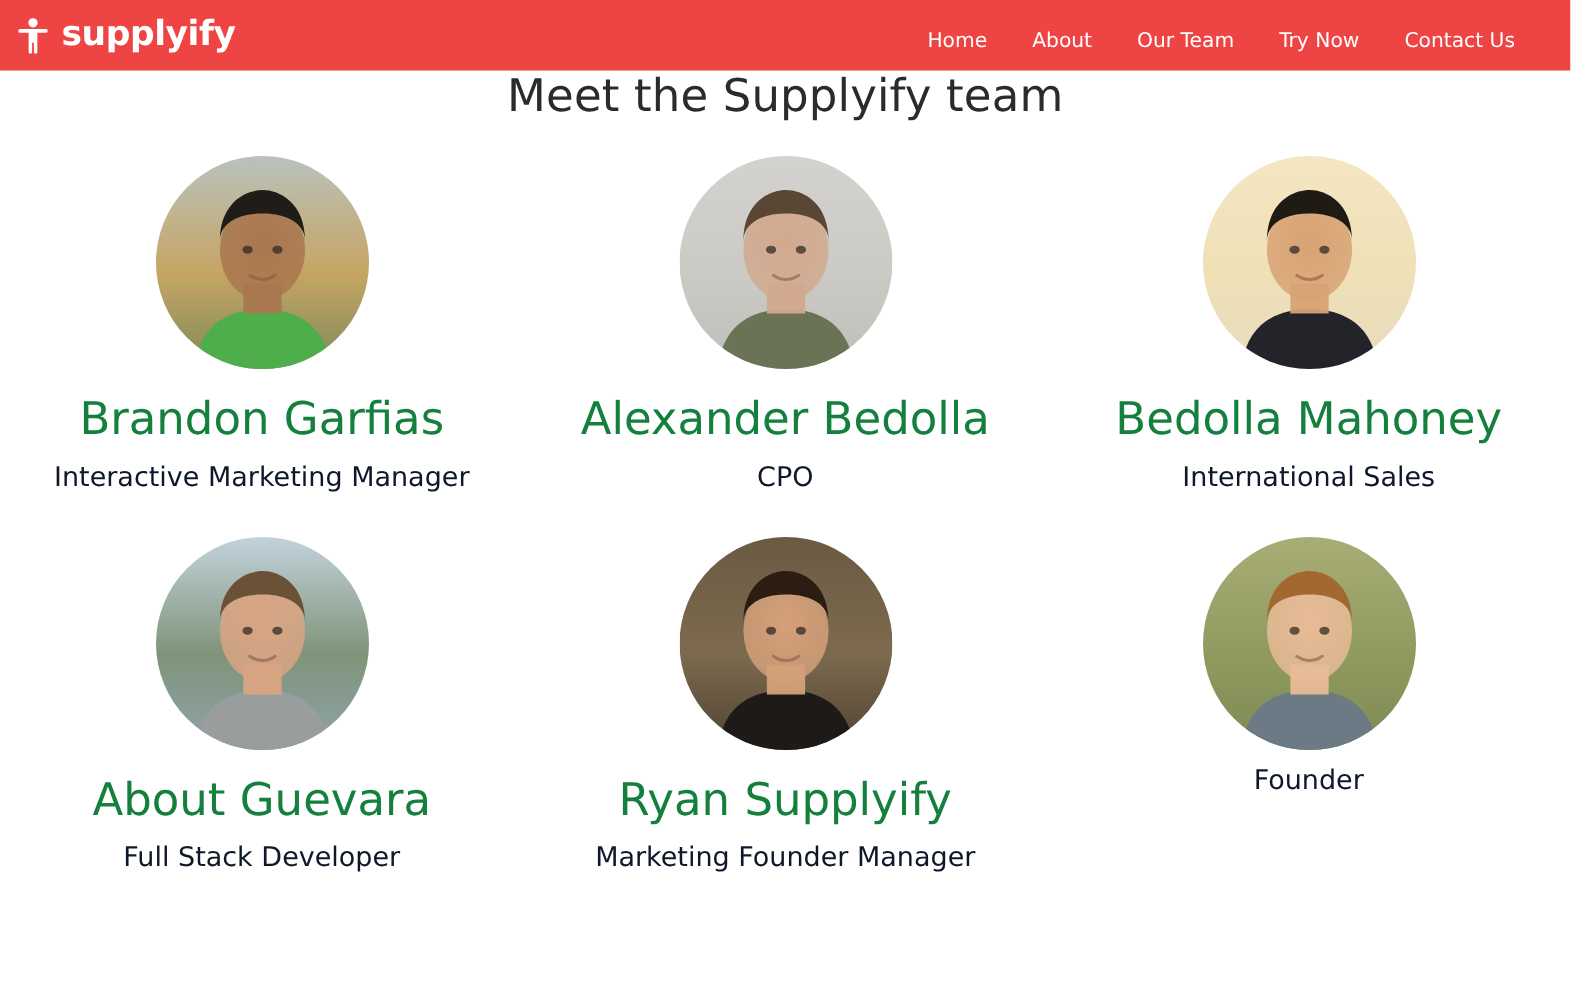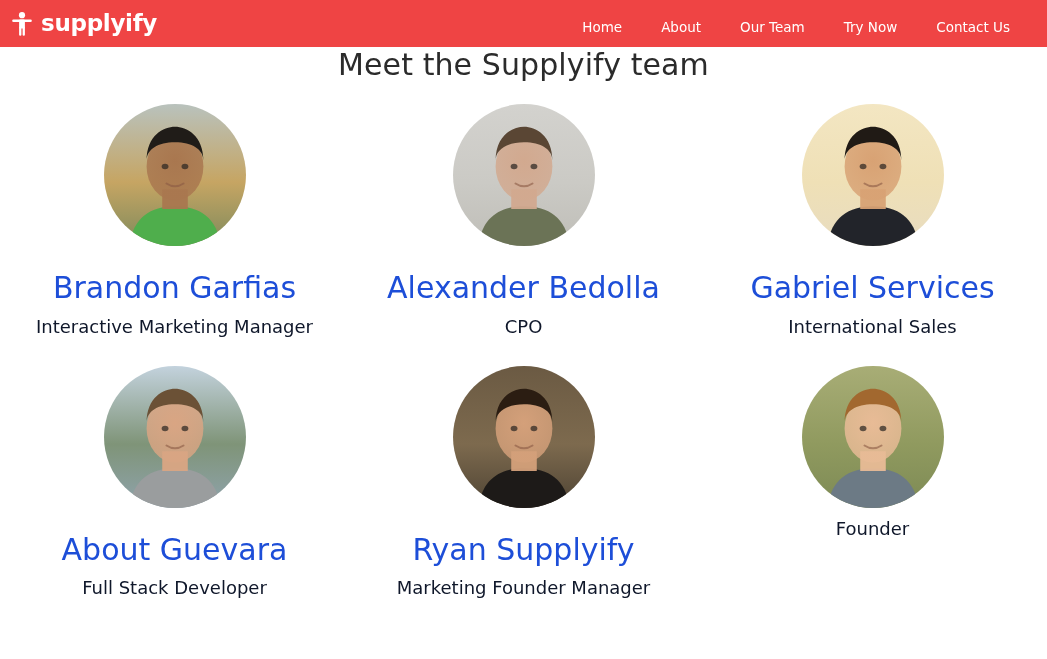--- a/index.html
+++ b/index.html
@@ -40,21 +40,21 @@
     color: #ffffff;
     font-size: 23px;
     font-weight: bold;
     letter-spacing: -0.3px;
     line-height: 1;
   }
 
   .nav-links {
     display: flex;
     align-items: flex-start;
-    gap: 9px;
+    gap: 0px;
     margin-right: 8px;
     margin-top: 9px;
   }
 
   .nav-link {
     color: #ffffff;
     font-size: 13.5px;
     text-decoration: none;
     padding: 6px 15px;
     line-height: 1;
@@ -91,22 +91,22 @@
     overflow: hidden;
     flex: none;
     position: relative;
   }
 
   .avatar svg { display: block; width: 100%; height: 100%; }
 
   .member-name {
     font-size: 30px;
     font-weight: normal;
-    color: #1d4ed8;
-    margin-top: 25px;
+    color: #15803d;
+    margin-top: 17px;
     line-height: 1.15;
     white-space: nowrap;
   }
 
   .member-role {
     font-size: 18px;
     color: #0f172a;
     margin-top: 12px;
     line-height: 1;
     white-space: nowrap;
@@ -217,21 +217,21 @@
           <rect width="100" height="100" fill="url(#av2bg)"></rect>
           <path d="M18 100 C20 80 33 72 50 72 C67 72 80 80 82 100 Z" fill="#22242a"></path>
           <path d="M41 60 h18 v14 h-18 z" fill="#d8a274" opacity="0.95"></path>
           <ellipse cx="50" cy="44" rx="20" ry="24" fill="url(#av2sk)"></ellipse>
           <path d="M30 40 C30 22 42 16 50 16 C58 16 70 22 70 40 C70 32 62 27 50 27 C38 27 30 32 30 40 Z" fill="#201a15"></path>
           <ellipse cx="43" cy="44" rx="2.4" ry="1.9" fill="#2d2723" opacity="0.72"></ellipse>
           <ellipse cx="57" cy="44" rx="2.4" ry="1.9" fill="#2d2723" opacity="0.72"></ellipse>
           <path d="M44 56 q6 4 12 0" stroke="#8a5a44" stroke-width="1.4" fill="none" opacity="0.6" stroke-linecap="round"></path>
         </svg>
       </div>
-    <div class="member-name">Gabriel Services</div>
+    <div class="member-name">Bedolla Mahoney</div>
     <div class="member-role">International Sales</div>
   </div>
 
   <div class="member">
     <div class="avatar">
         <svg viewBox="0 0 100 100" xmlns="http://www.w3.org/2000/svg">
           <defs>
             <linearGradient id="av3bg" x1="0" y1="0" x2="0" y2="1">
               <stop offset="0%" stop-color="#c3d2dd"></stop>
               <stop offset="55%" stop-color="#7f9478"></stop>

